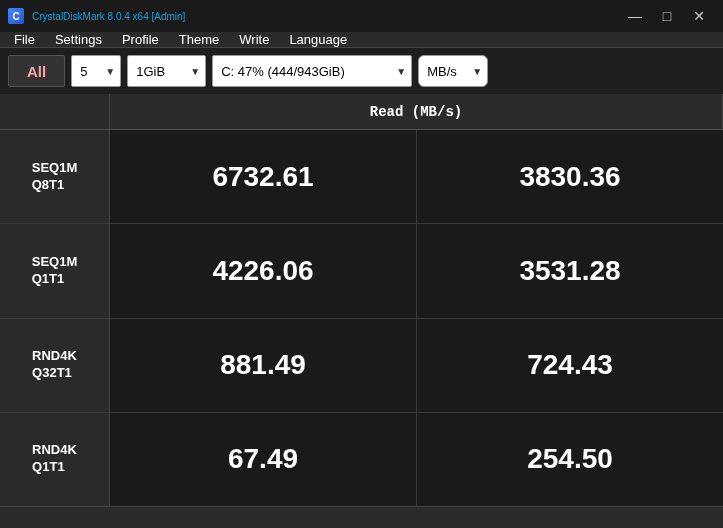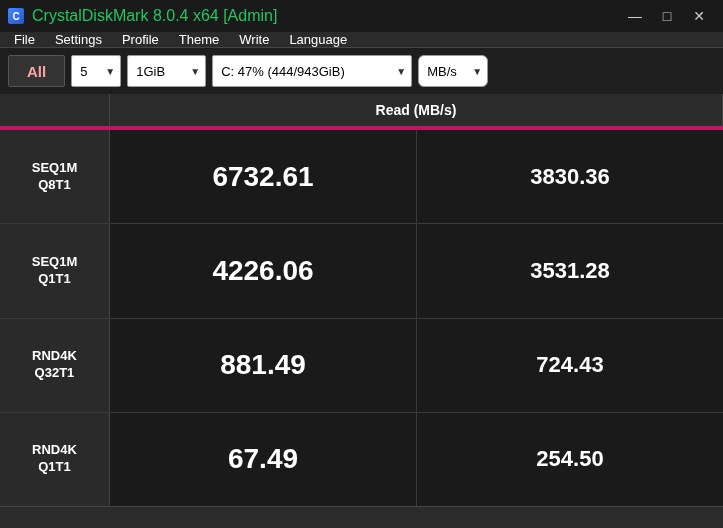--- a/index.html
+++ b/index.html
@@ -34,22 +34,22 @@
       background: linear-gradient(135deg, #4488ff, #2255cc);
       border-radius: 2px;
       display: flex;
       align-items: center;
       justify-content: center;
       font-size: 10px;
       color: white;
       font-weight: bold;
     }
     .title-text {
-      color: #22c55e;
-      font-size: 16px;
+      color: #0ea5e9;
+      font-size: 10px;
     }
     .title-bar-controls {
       display: flex;
       gap: 0;
     }
     .title-btn {
       width: 32px;
       height: 32px;
       background: transparent;
       border: none;
@@ -141,22 +141,23 @@
       display: flex;
       flex-direction: column;
       background: #1e1e1e;
       overflow: hidden;
     }
 
     
     .header-row {
       display: flex;
       background: #2b2b2b;
-      border-bottom: 4px solid #be185d;
+      border-bottom: 1px solid #be185d;
       height: 36px;
+      font-family: Liberation Mono, monospace;
     }
     .header-cell {
       display: flex;
       align-items: center;
       justify-content: center;
       font-size: 14px;
       font-weight: bold;
       color: #ffffff;
       border-right: 1px solid #444;
     }
@@ -180,42 +181,42 @@
       width: 110px;
       flex-shrink: 0;
       background: #2a2a2a;
       display: flex;
       align-items: center;
       justify-content: center;
       font-size: 13px;
       font-weight: bold;
       color: #ffffff;
       border-right: 1px solid #444;
-      text-align: center;
+      text-align: left;
       padding: 4px;
       line-height: 1.3;
     }
     .row-read {
       flex: 1;
       background: #1a1a1a;
       display: flex;
       align-items: center;
       justify-content: center;
       font-size: 28px;
       font-weight: bold;
       color: #ffffff;
       border-right: 1px solid #3a3a3a;
     }
     .row-write {
       flex: 1;
       background: #1a1a1a;
       display: flex;
       align-items: center;
       justify-content: center;
-      font-size: 22px;
+      font-size: 28px;
       font-weight: bold;
       color: #ffffff;
     }
 
     
     .status-bar {
       height: 22px;
       background: #2b2b2b;
       border-top: 1px solid #444;
       flex-shrink: 0;

